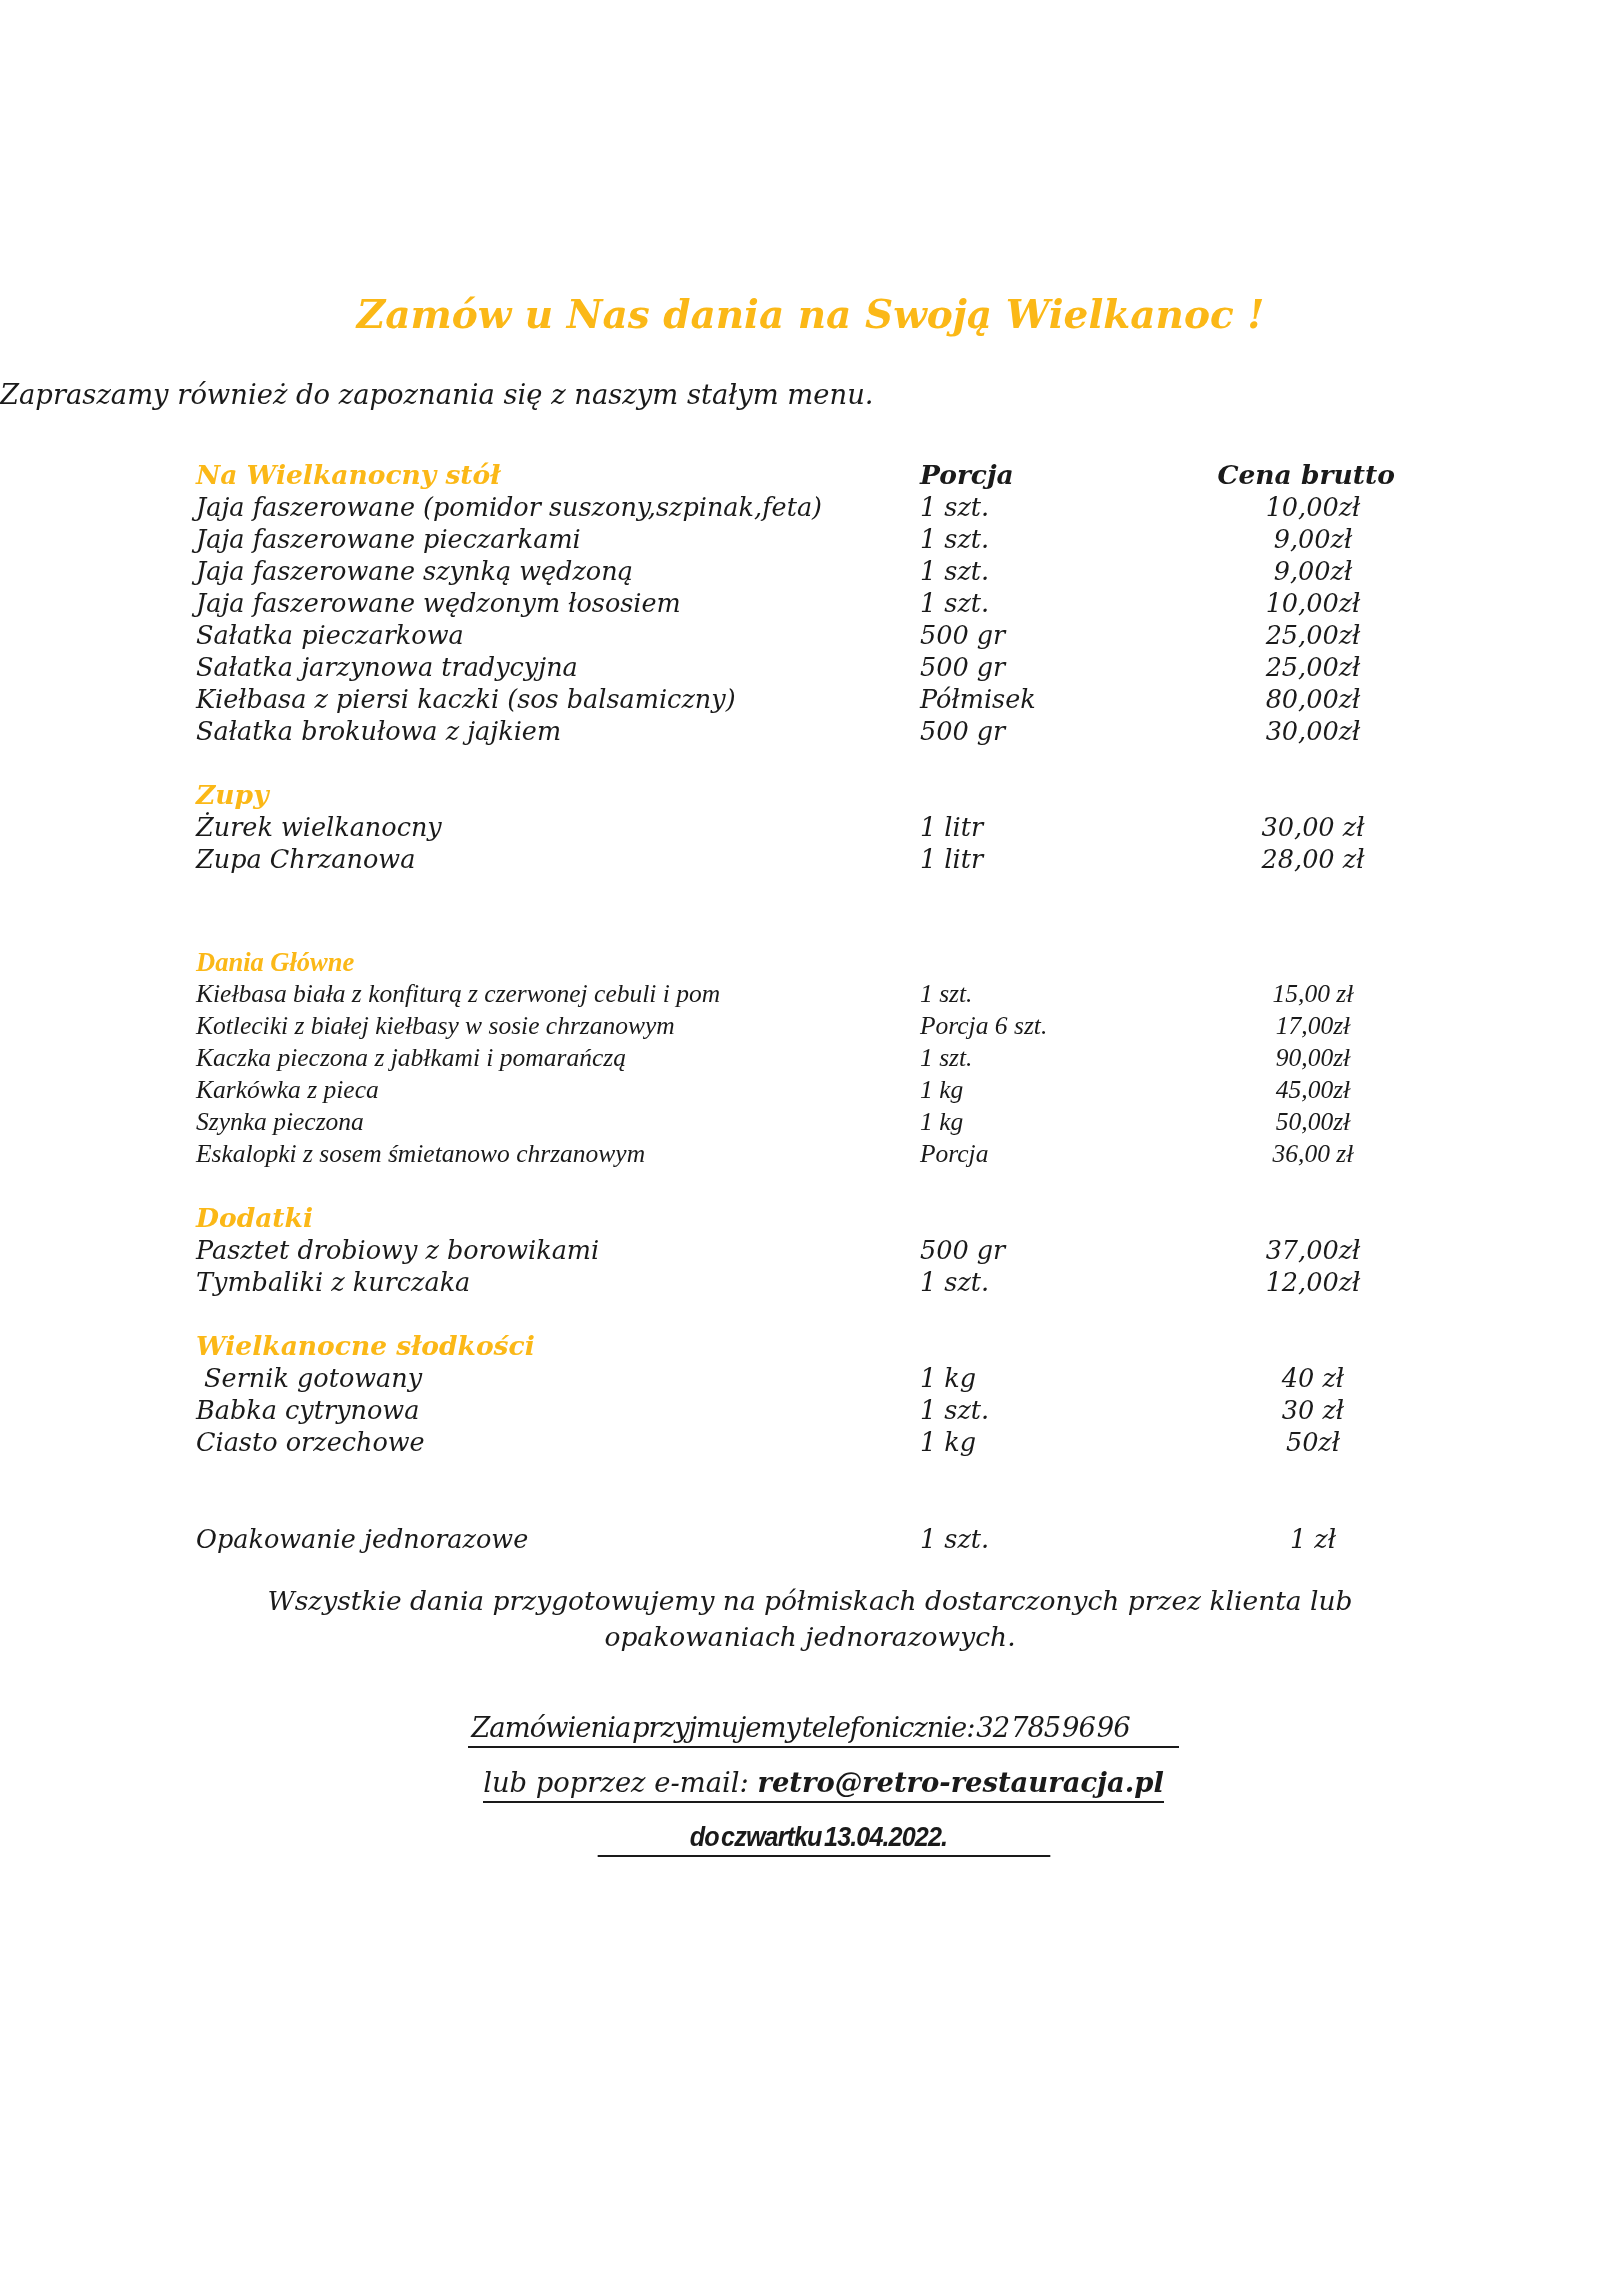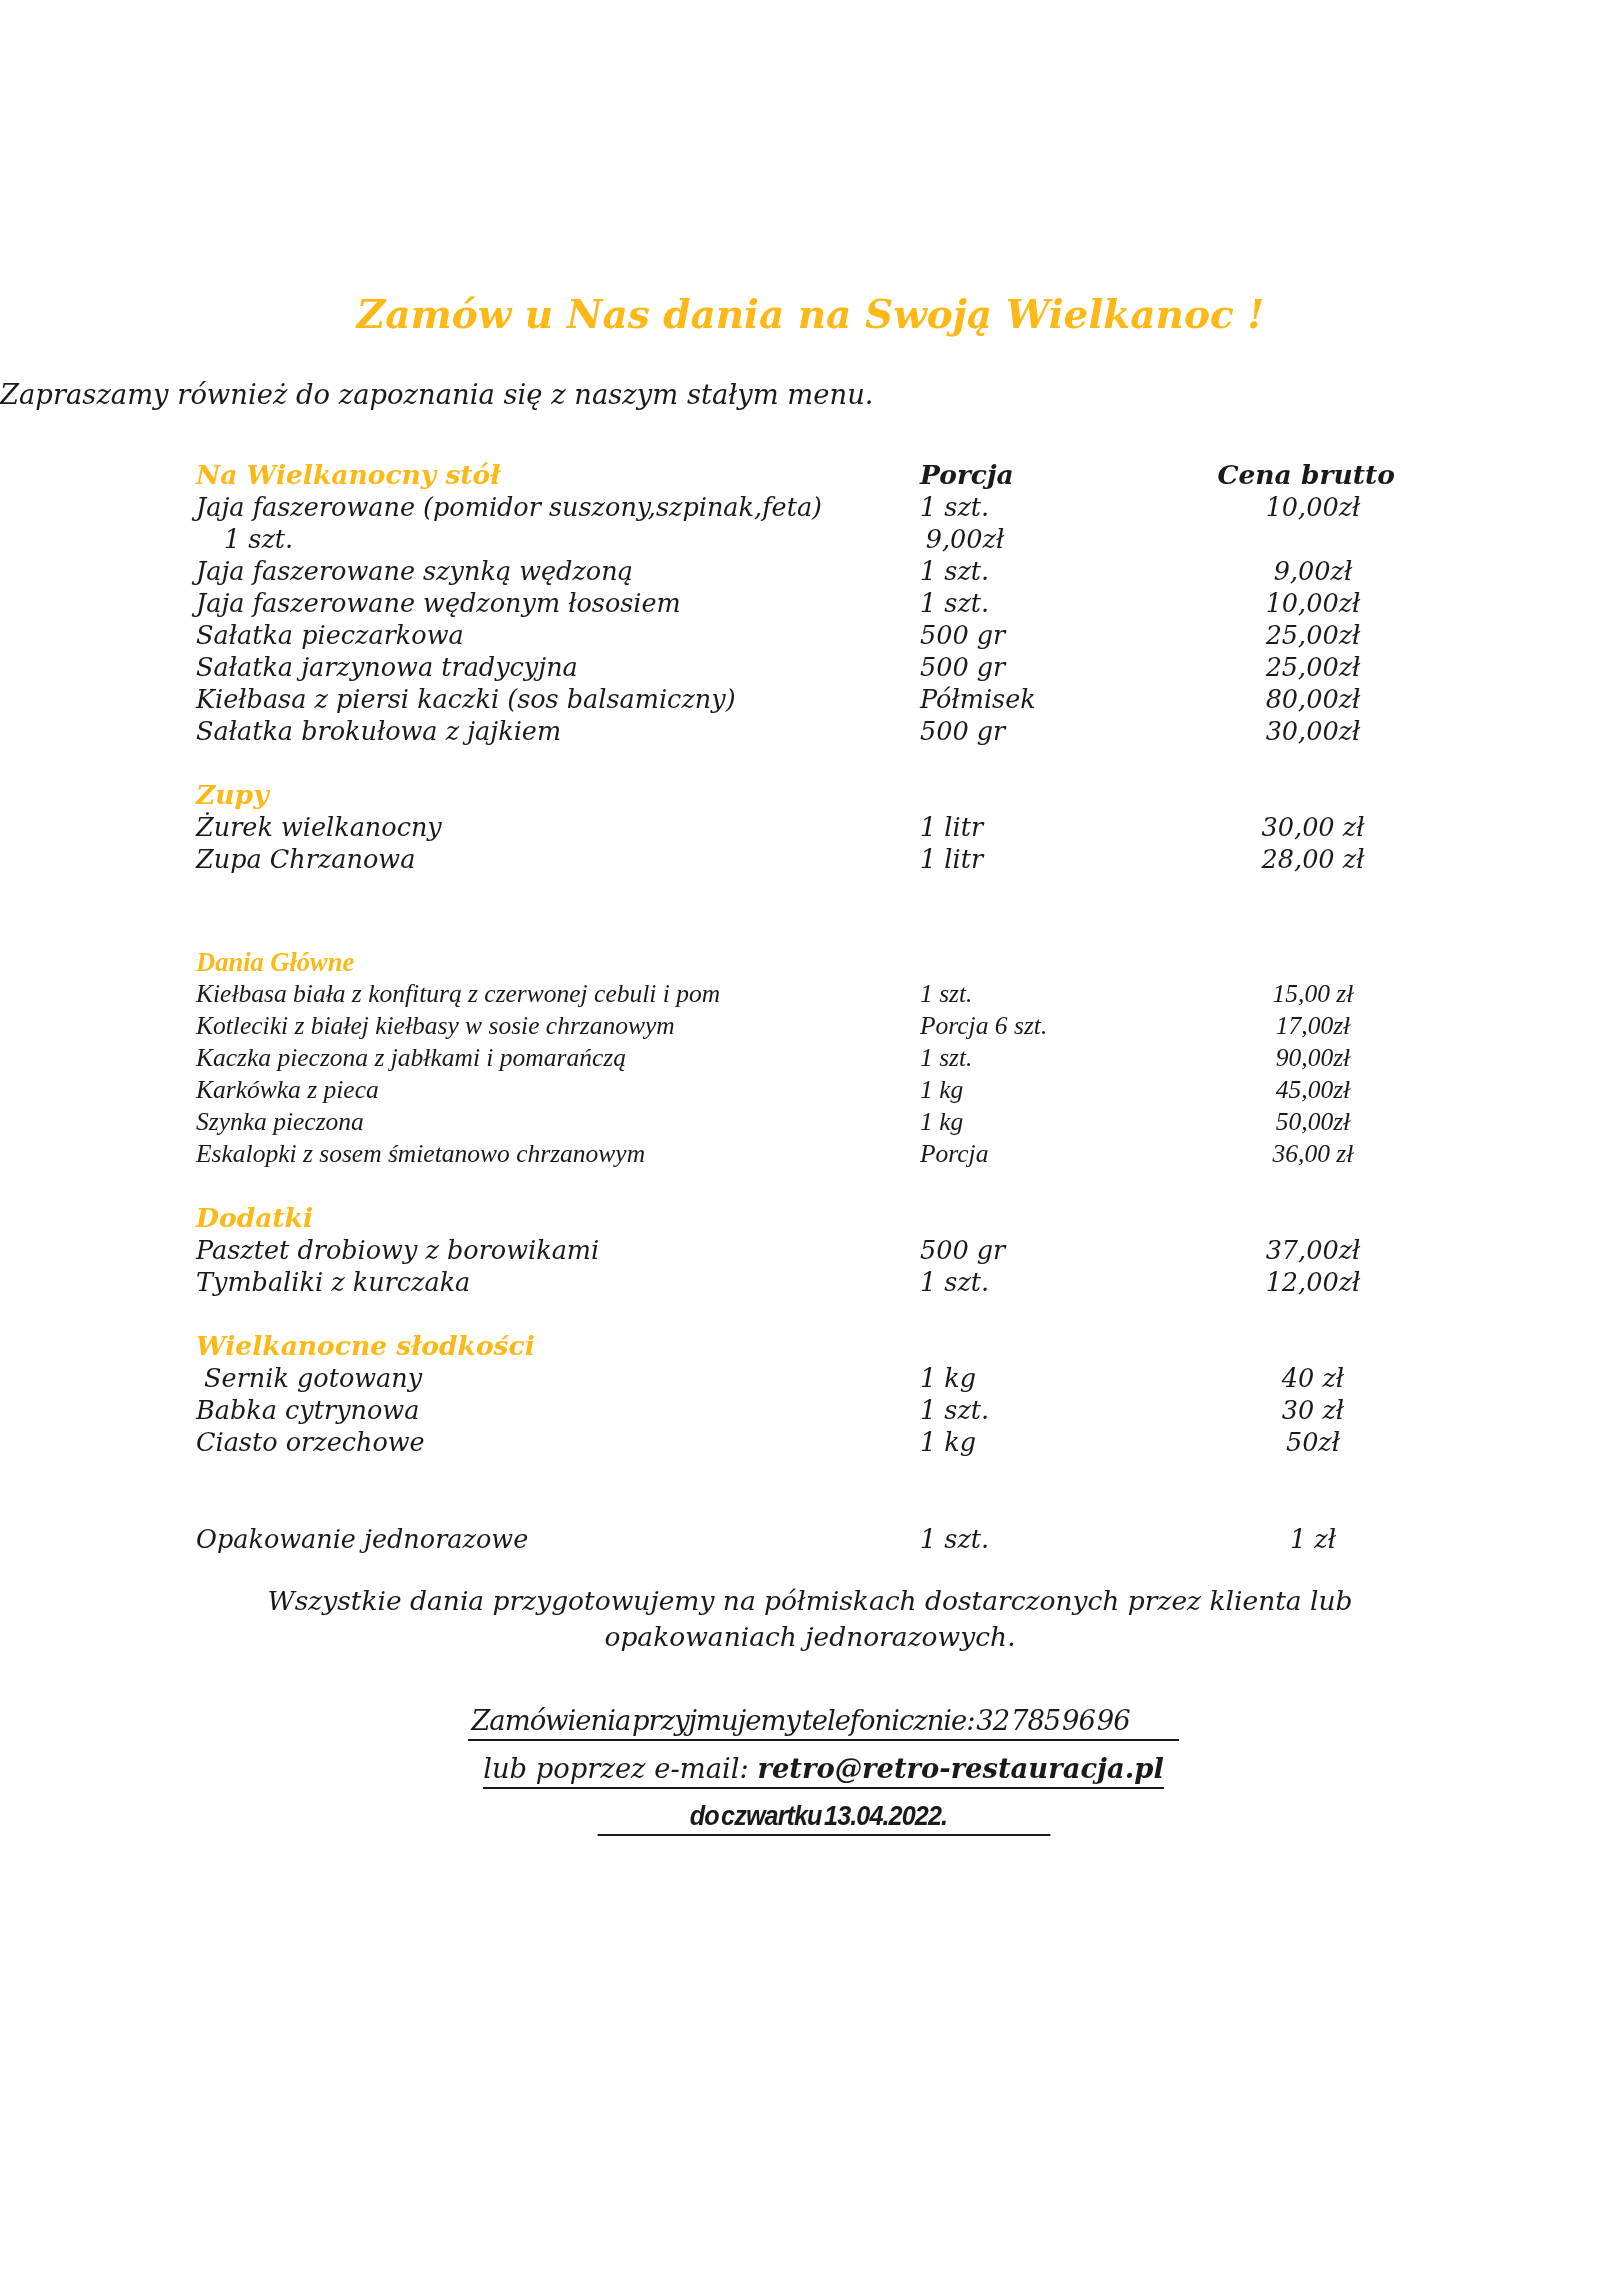--- a/index.html
+++ b/index.html
@@ -48,21 +48,21 @@
   .extra-row{margin-top:65px;}
   
   .note{
     position:absolute;top:1583px;left:222px;width:1176px;
     text-align:center;font-size:26.5px;line-height:36px;
   }
   .contact{
     position:absolute;top:1694px;left:0;width:100%;
     text-align:center;font-size:27.4px;line-height:36px;
   }
-  .contact .line{margin-top:9px;padding-left:26px;}
+  .contact .line{margin-top:16px;padding-left:26px;}
   .underlined{border-bottom:2px solid #1a1a1a;display:inline-block;}
   .phone-line .underlined{
     padding-right:49px;padding-left:2.9px;
     letter-spacing:-1px;word-spacing:-5.9px;
   }
   .email-line{margin-top:1px;}
   .email-bold{font-weight:bold;}
   .deadline-line{margin-top:2.9px;}
   .deadline-line .underlined{
     padding-left:100px;padding-right:112px;
@@ -89,20 +89,21 @@
     </div>
 
     <div>
         <div class="menu-section">
           <div class="row">
             <div class="col-name">Jaja faszerowane (pomidor suszony,szpinak,feta)</div>
             <div class="col-portion">1 szt.</div>
             <div class="col-price">10,00zł</div>
           </div>
           <div class="row">
+            <div class="col-name">Jaja faszerowane pieczarkami</div>
             <div class="col-portion">1 szt.</div>
             <div class="col-price">9,00zł</div>
           </div>
           <div class="row">
             <div class="col-name">Jaja faszerowane szynką wędzoną</div>
             <div class="col-portion">1 szt.</div>
             <div class="col-price">9,00zł</div>
           </div>
           <div class="row">
             <div class="col-name">Jaja faszerowane wędzonym łososiem</div>

